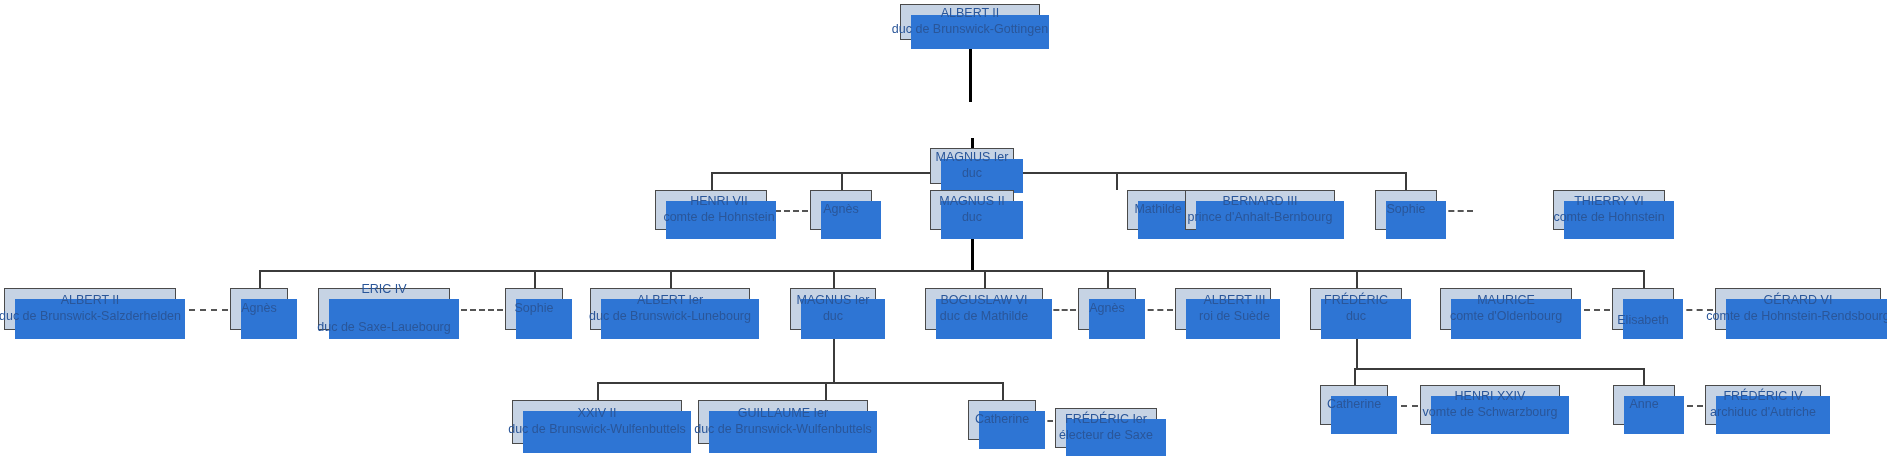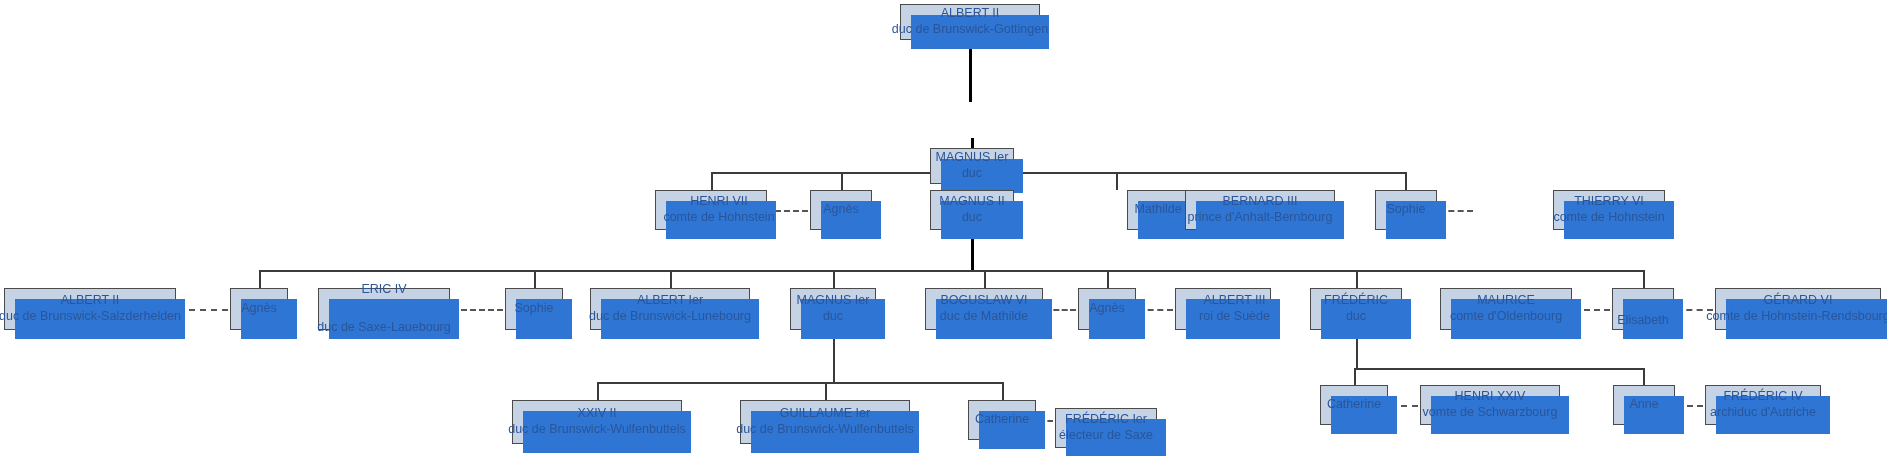--- a/index.html
+++ b/index.html
@@ -190,21 +190,21 @@
       <div class="node" style="left: 1715px; top: 288px; width: 166px; height: 42px;">
         <div class="shadow"></div>
         <div class="l1">GÉRARD VI</div>
         <div class="l2">comte de Hohnstein-Rendsbourg</div>
       </div>
       <div class="node" style="left: 512px; top: 400px; width: 170px; height: 44px;">
         <div class="shadow"></div>
         <div class="l1">XXIV II</div>
         <div class="l2">duc de Brunswick-Wulfenbuttels</div>
       </div>
-      <div class="node" style="left: 740px; top: 400px; width: 170px; height: 44px;">
+      <div class="node" style="left: 698px; top: 400px; width: 170px; height: 44px;">
         <div class="shadow"></div>
         <div class="l1">GUILLAUME Ier</div>
         <div class="l2">duc de Brunswick-Wulfenbuttels</div>
       </div>
       <div class="node" style="left: 968px; top: 400px; width: 68px; height: 40px;">
         <div class="shadow"></div>
         <div class="l1">Catherine</div>
       </div>
       <div class="node" style="left: 1055px; top: 400px; width: 102px; height: 40px; margin-top: 8px;">
         <div class="shadow"></div>

